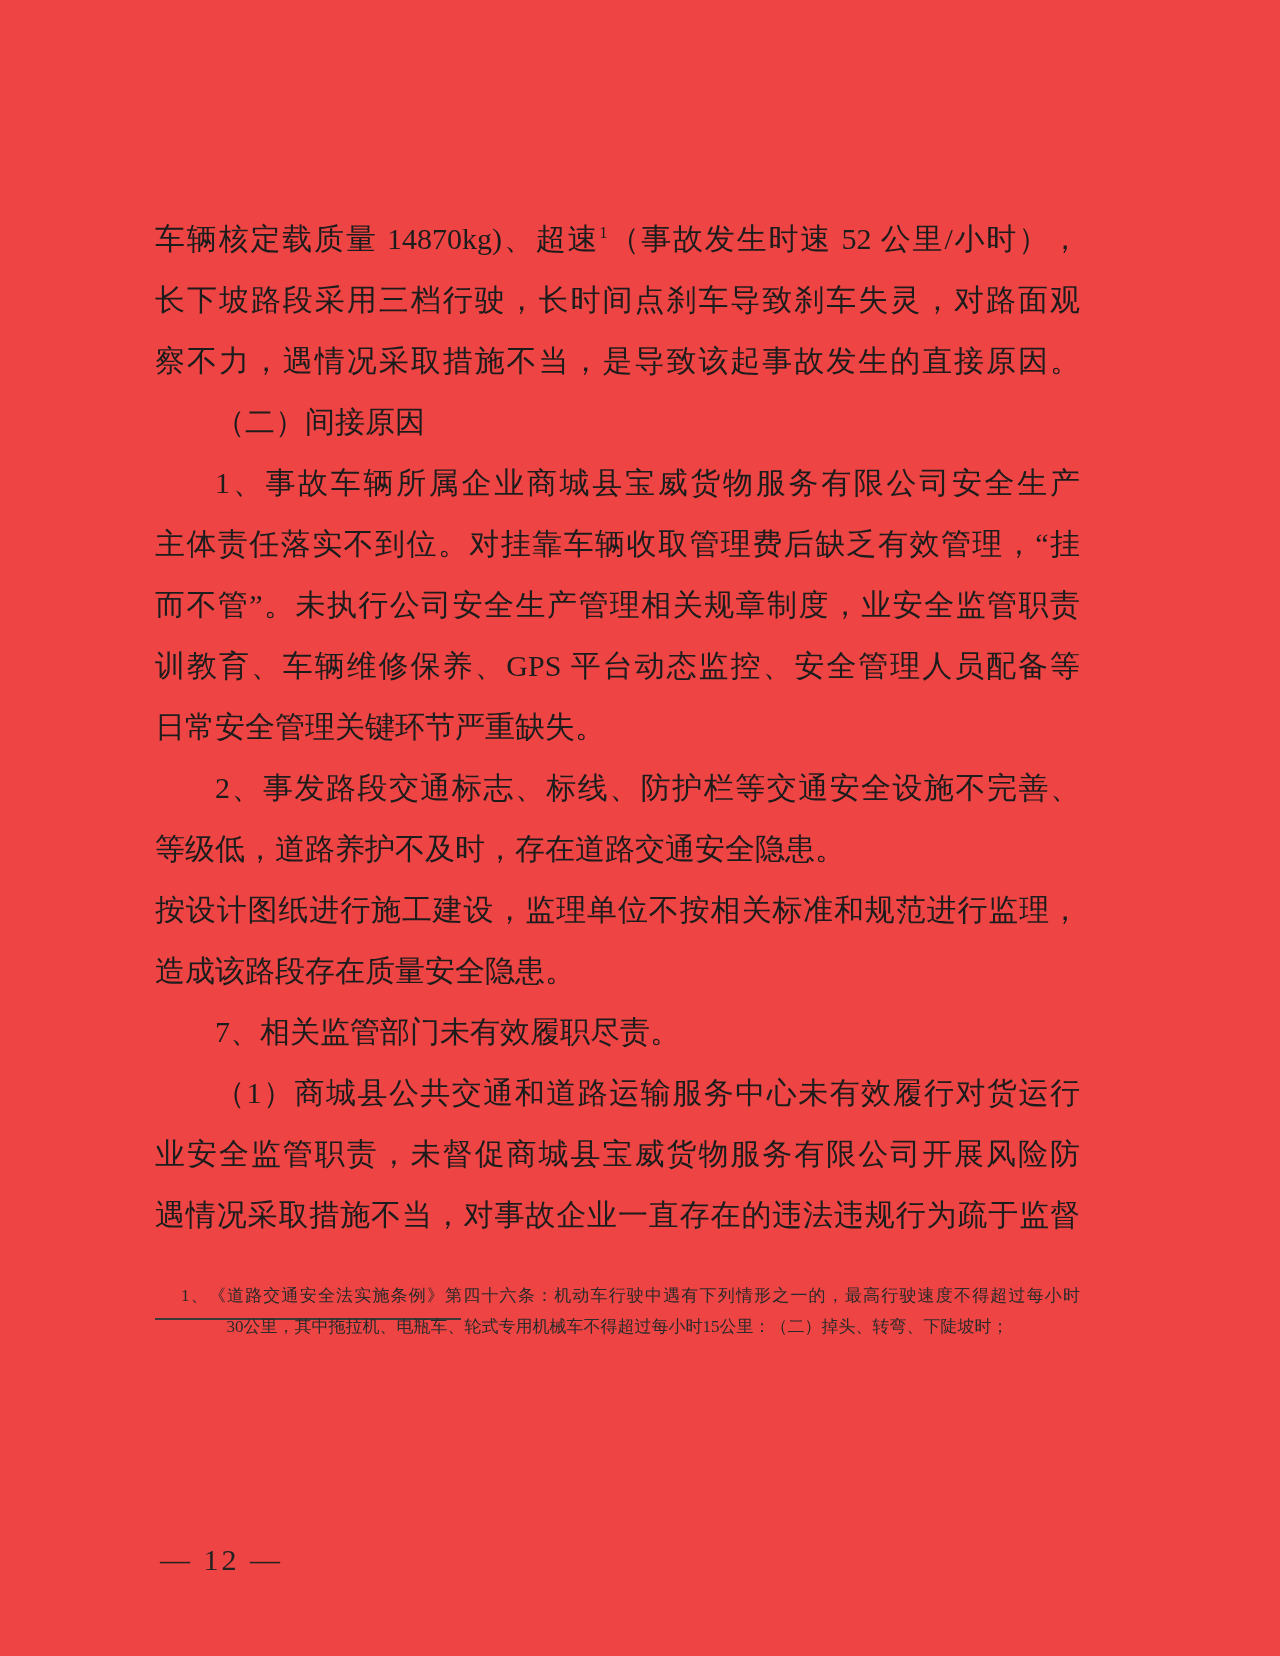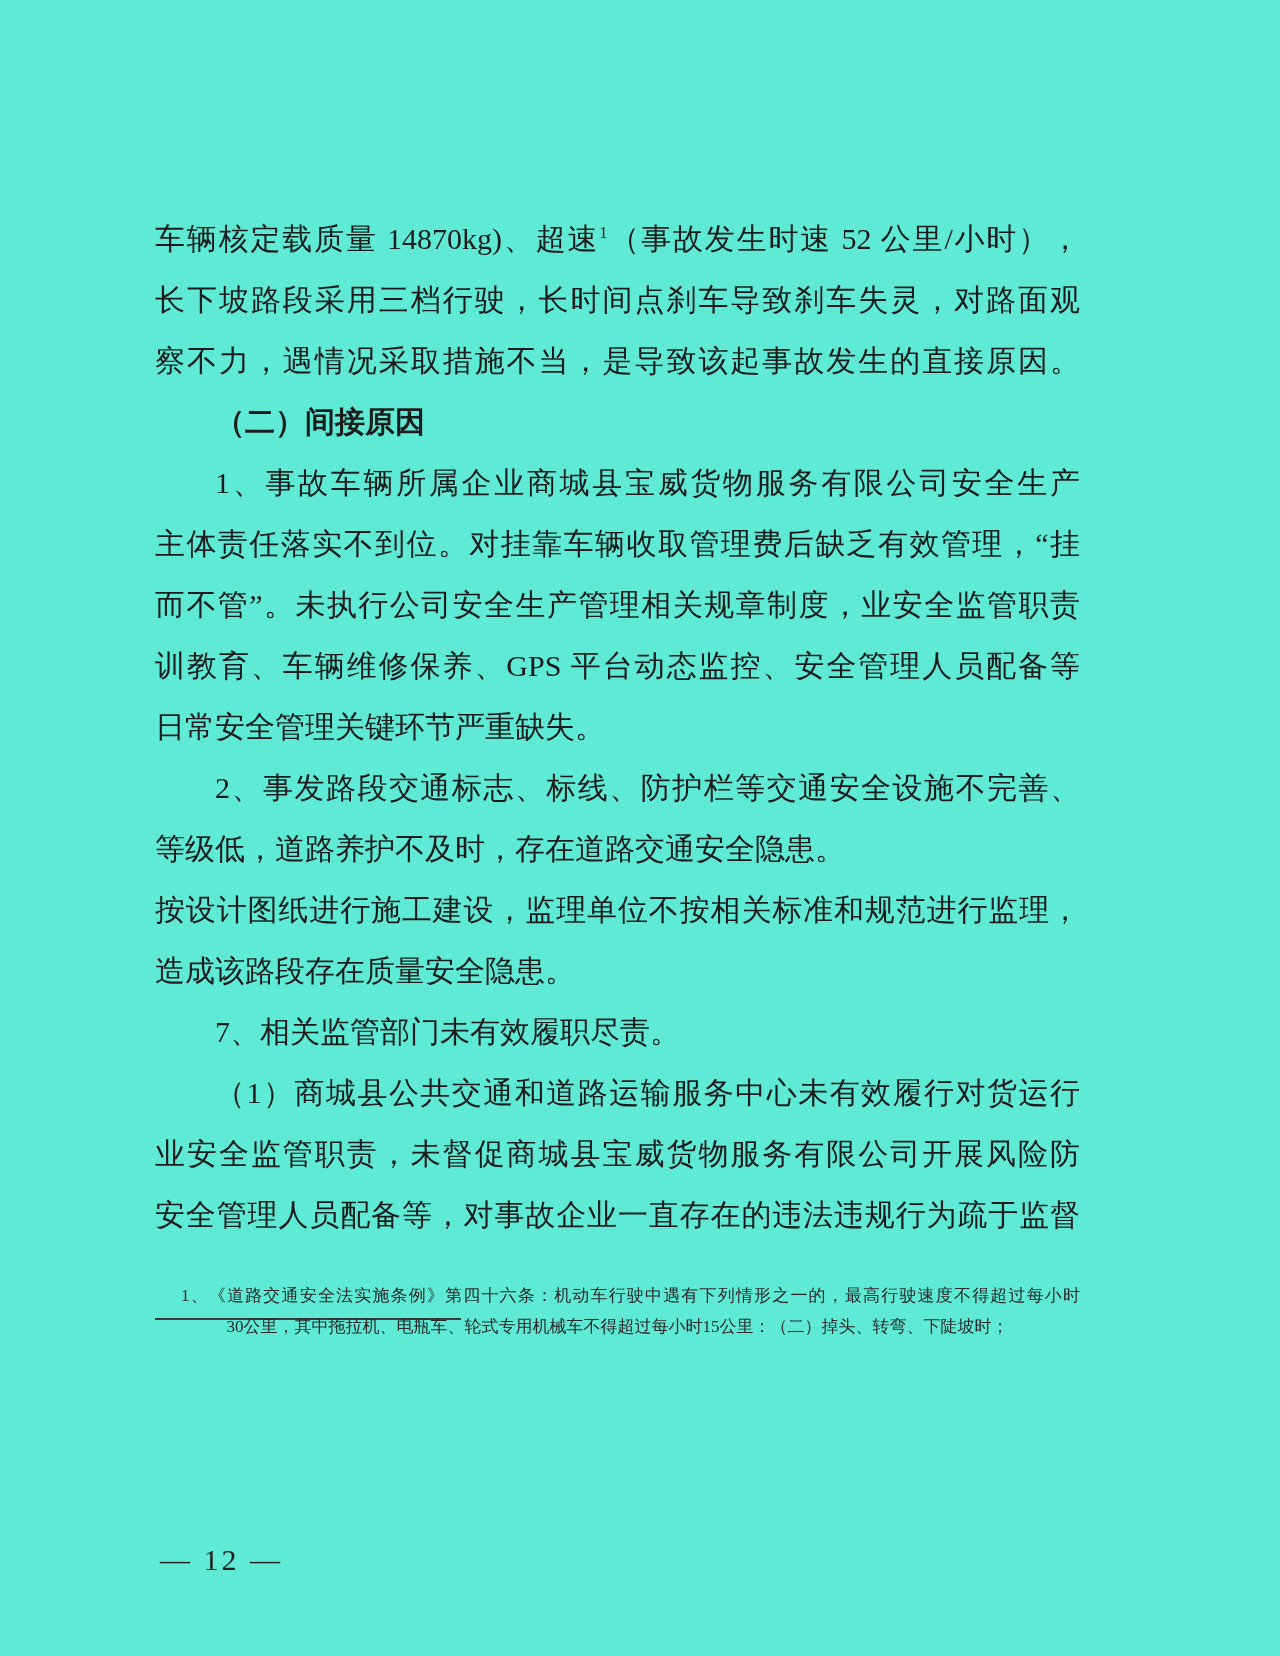--- a/index.html
+++ b/index.html
@@ -4,34 +4,34 @@
 <style>
   * { margin:0; padding:0; box-sizing:border-box; }
   html,body { width:1280px; height:1656px; }
   body {
     background:#ffffff;
     color:#1c1c1c;
     font-family:"Liberation Serif","DejaVu Serif",serif;
     position:relative;
     overflow:hidden;
   }
-  .page { position:absolute; inset:0; background:#5eead4; }
+  .page { position:absolute; inset:0; background:#ef4444; }
 
   .content { position:absolute; left:155px; top:208px; width:925px; }
 
   .ln {
     font-size:30px;
     line-height:61px;
     height:61px;
     overflow:hidden;
     text-align:left;
   }
   .ln.j { text-align:justify; text-align-last:justify; }
   .ln.ind { padding-left:60px; }
-  .ln.heading { font-weight:bold; }
+  .ln.heading { font-weight:normal; }
 
   sup.fnref { font-size:0.55em; vertical-align:super; line-height:0; }
 
   .footnote-rule {
     position:absolute; left:155px; top:1318px;
     width:306px; height:0;
     border-top:2px solid #3a3a3a;
   }
 
   .footnote { position:absolute; left:155px; top:1280px; width:925px; }
@@ -73,21 +73,21 @@
     <div class="ln j ind">2、事发路段交通标志、标线、防护栏等交通安全设施不完善、</div>
     <div class="ln">等级低，道路养护不及时，存在道路交通安全隐患。</div>
 
     <div class="ln j">按设计图纸进行施工建设，监理单位不按相关标准和规范进行监理，</div>
     <div class="ln">造成该路段存在质量安全隐患。</div>
 
     <div class="ln ind">7、相关监管部门未有效履职尽责。</div>
 
     <div class="ln j ind">（1）商城县公共交通和道路运输服务中心未有效履行对货运行</div>
     <div class="ln j">业安全监管职责，未督促商城县宝威货物服务有限公司开展风险防</div>
-    <div class="ln j">安全管理人员配备等，对事故企业一直存在的违法违规行为疏于监督</div>
+    <div class="ln j">遇情况采取措施不当，对事故企业一直存在的违法违规行为疏于监督</div>
 
   </div>
 
   <div class="footnote-rule"></div>
 
   <div class="footnote">
     <div class="fn-ln j ind">1、《道路交通安全法实施条例》第四十六条：机动车行驶中遇有下列情形之一的，最高行驶速度不得超过每小时</div>
     <div class="fn-ln">30公里，其中拖拉机、电瓶车、轮式专用机械车不得超过每小时15公里：（二）掉头、转弯、下陡坡时；</div>
   </div>
 

